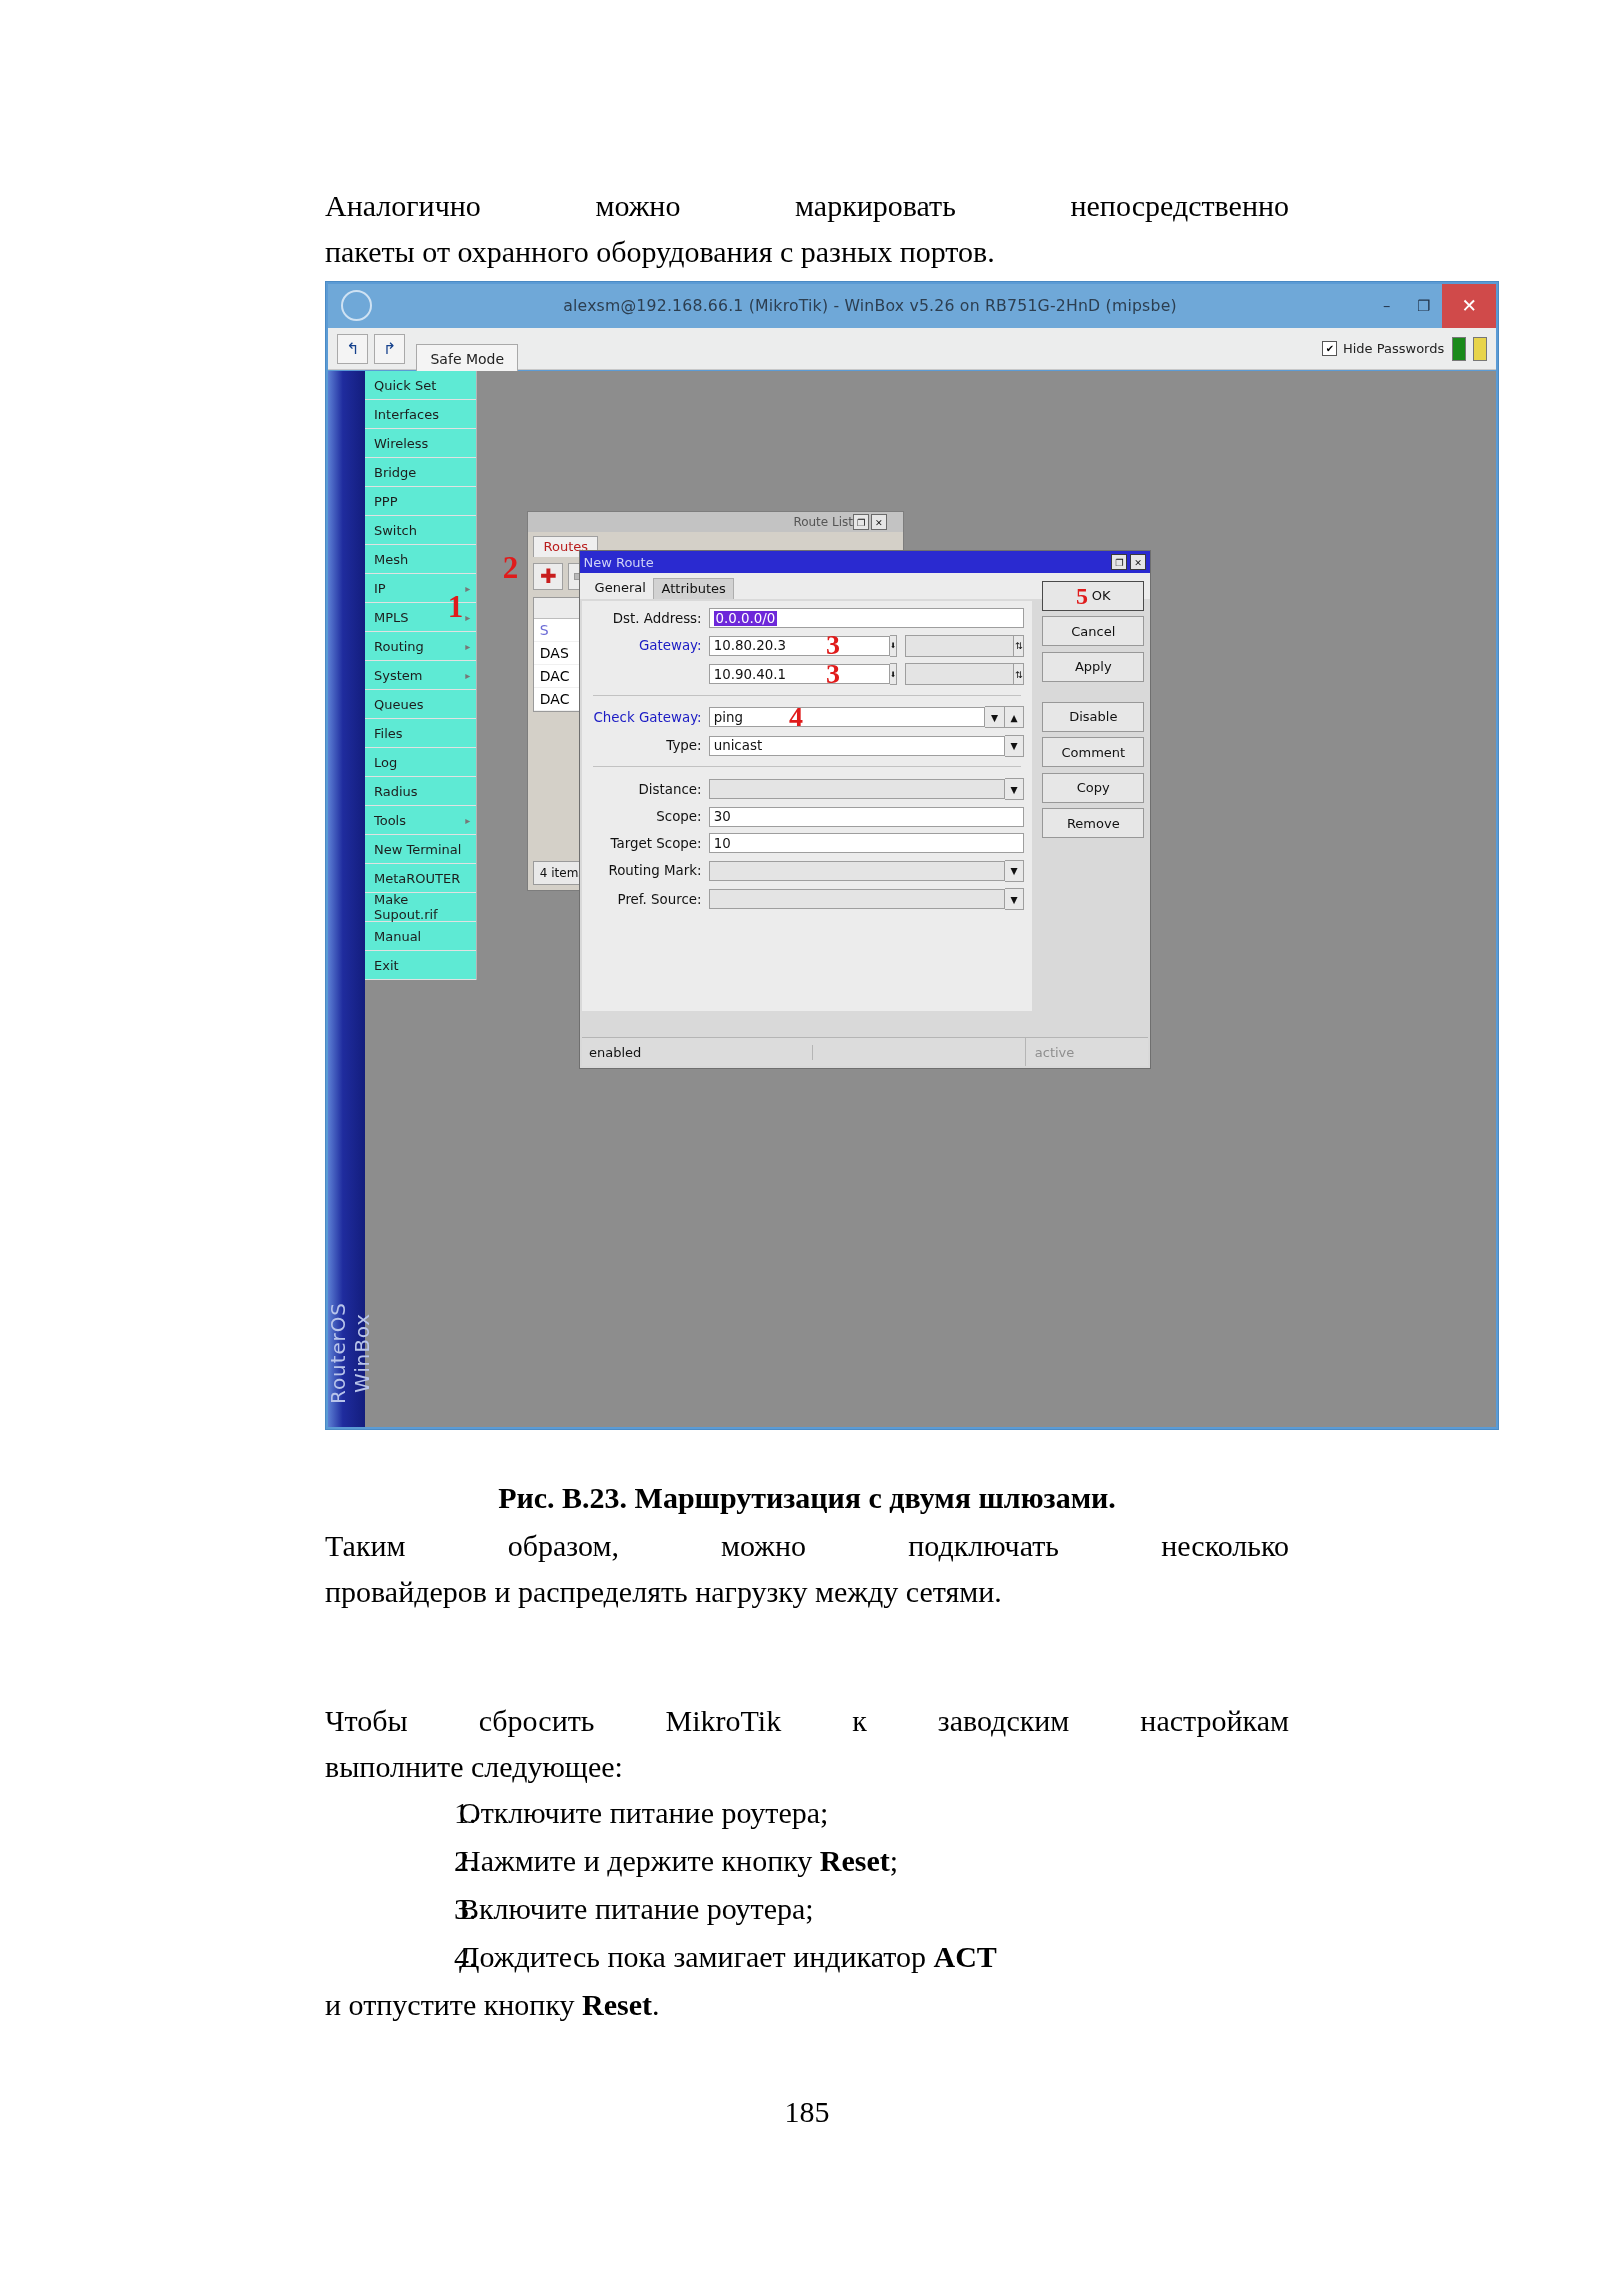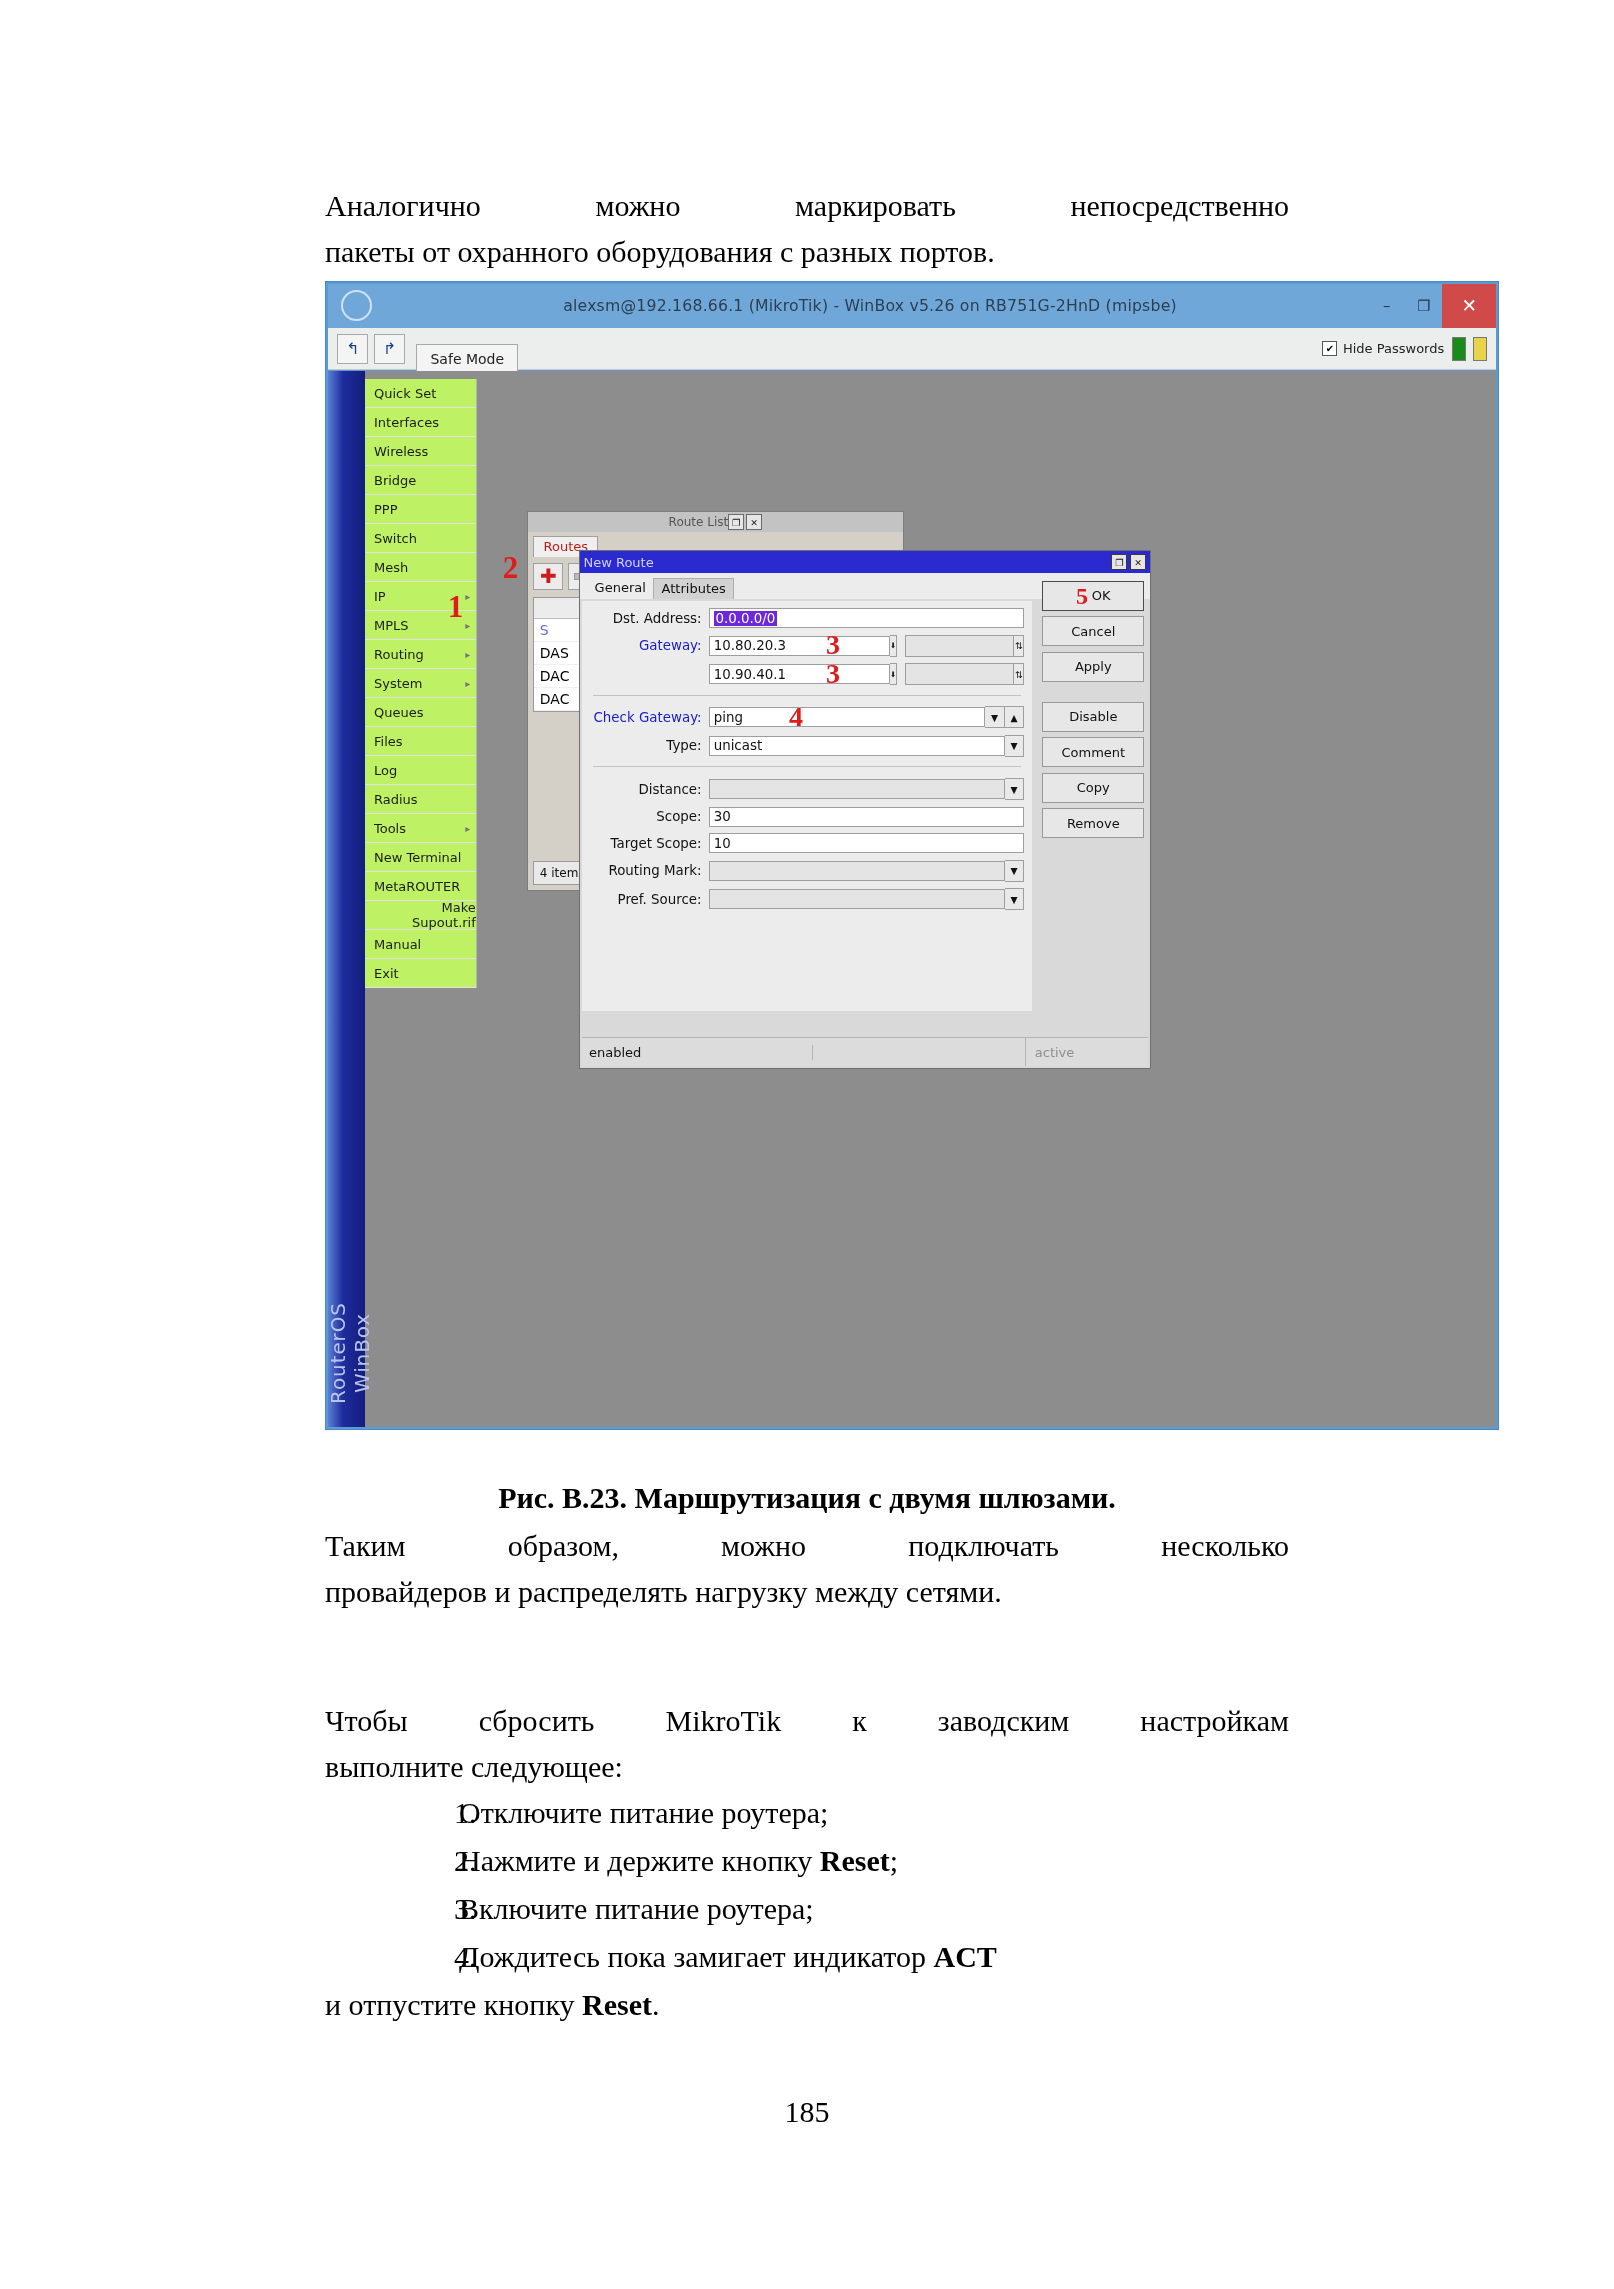--- a/index.html
+++ b/index.html
@@ -124,22 +124,22 @@
     background:linear-gradient(90deg,#5c7fd4 0%,#1f2c9e 40%,#131d7d 100%);
   }
   .wb-sidebar .vtext{
     position:absolute;left:-61px;bottom:50px;width:166px;
     transform:rotate(-90deg);transform-origin:center;
     color:#b8c4ea;font-size:20px;letter-spacing:0.9px;
     font-family:"DejaVu Sans", sans-serif;
     text-align:center;
   }
   .wb-menu{
-    position:absolute;left:37px;top:8px;width:111px;
-    background:#bef264;border-right:0.9px solid #b5b5b5;text-align:right;
+    position:absolute;left:37px;top:0;width:111px;
+    background:#5eead4;border-right:0.9px solid #b5b5b5;
   }
   .menu-item{
     height:28px;display:flex;align-items:center;
     padding-left:9.2px;font-size:13px;color:#1d1d1d;
     border-bottom:0.9px solid #e1e1e1;position:relative;
   }
   .menu-item .arrow{
     position:absolute;right:5.5px;color:#777;font-size:10px;
   }
   .marker{
@@ -147,21 +147,21 @@
     font-size:31px;font-weight:bold;line-height:1;
   }
 
   
   .routelist{
     position:absolute;left:199px;top:140px;width:377px;height:380px;
     background:#d4d0c8;border:1.8px solid #7d7d7d;box-sizing:border-box;
   }
   .rl-title{
     height:20px;background:#c3c3c3;display:flex;align-items:center;
-    padding:0 6px;font-size:12px;color:#555;justify-content:center;
+    padding:0 16px;font-size:12px;color:#555;justify-content:flex-end;
   }
   .rl-title .win-btns{display:flex;gap:1.8px;}
   .rl-title .win-btns span{
     width:14px;height:14px;border:0.9px solid #6a6a6a;background:#e6e6e6;
     font-size:9.2px;display:flex;align-items:center;justify-content:center;color:#111;
   }
   .rl-tabs{display:flex;padding:3.7px 5.5px 0 5.5px;}
   .rl-tab{
     font-size:13px;padding:2.8px 9.2px;background:#efefef;border:0.9px solid #a0a0a0;
     border-bottom:none;color:#b91c1c;

